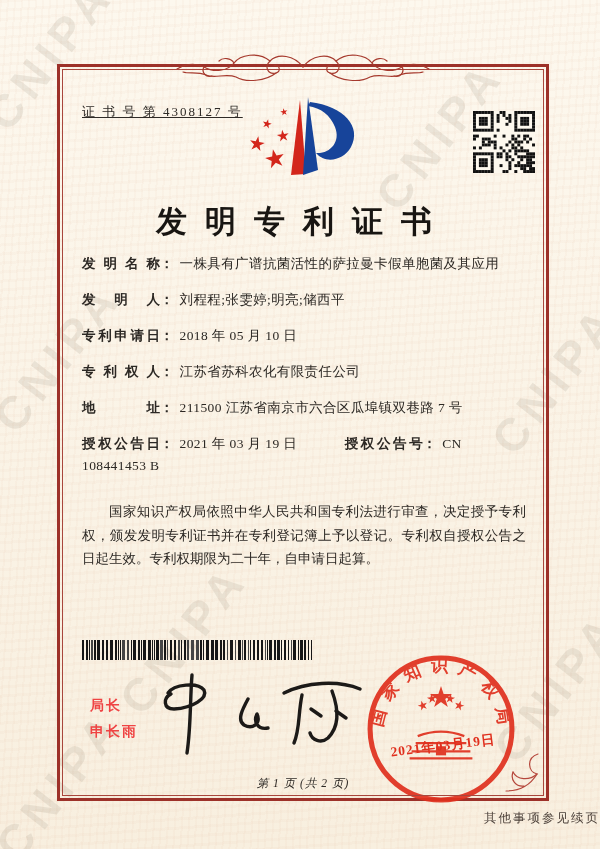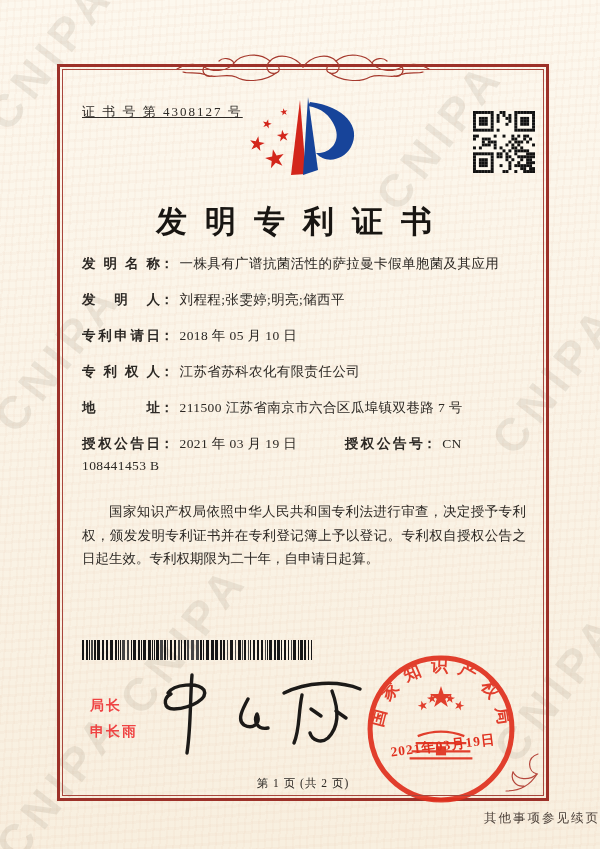--- a/index.html
+++ b/index.html
@@ -49,21 +49,21 @@
     font-weight:600;color:#ef4444;letter-spacing:2px;}
   .signature{position:absolute;left:86px;top:600px;width:226px;height:92px;}
   .seal{position:absolute;left:305px;top:586px;width:152px;height:152px;}
   .seal svg{position:absolute;inset:0;opacity:0.92;}
   .seal-date{
     position:absolute;left:-2px;top:84px;width:160px;text-align:center;
     font-size:13.5px;font-weight:bold;color:var(--seal-red,#d5281c);
     transform:rotate(-7deg);letter-spacing:1px;white-space:nowrap;
   }
   .page-num{position:absolute;left:0;right:0;bottom:7px;text-align:center;
-    font-size:11.5px;letter-spacing:1px;color:#2c2824;}
+    font-size:11.5px;letter-spacing:1px;color:#2c2824;font-style:italic;}
   .note{position:absolute;left:0;right:0;top:810px;text-align:right;z-index:1;
     font-size:12.5px;letter-spacing:2px;color:#4a3f38;}
 </style>
 </head>
 <body>
 
 <svg width="0" height="0" style="position:absolute" aria-hidden="true">
   <defs>
     <path id="star5" d="M0,-10 L2.245,-3.09 9.511,-3.09 3.633,1.18 5.878,8.09 0,3.82 -5.878,8.09 -3.633,1.18 -9.511,-3.09 -2.245,-3.09 Z"></path>
   </defs>

